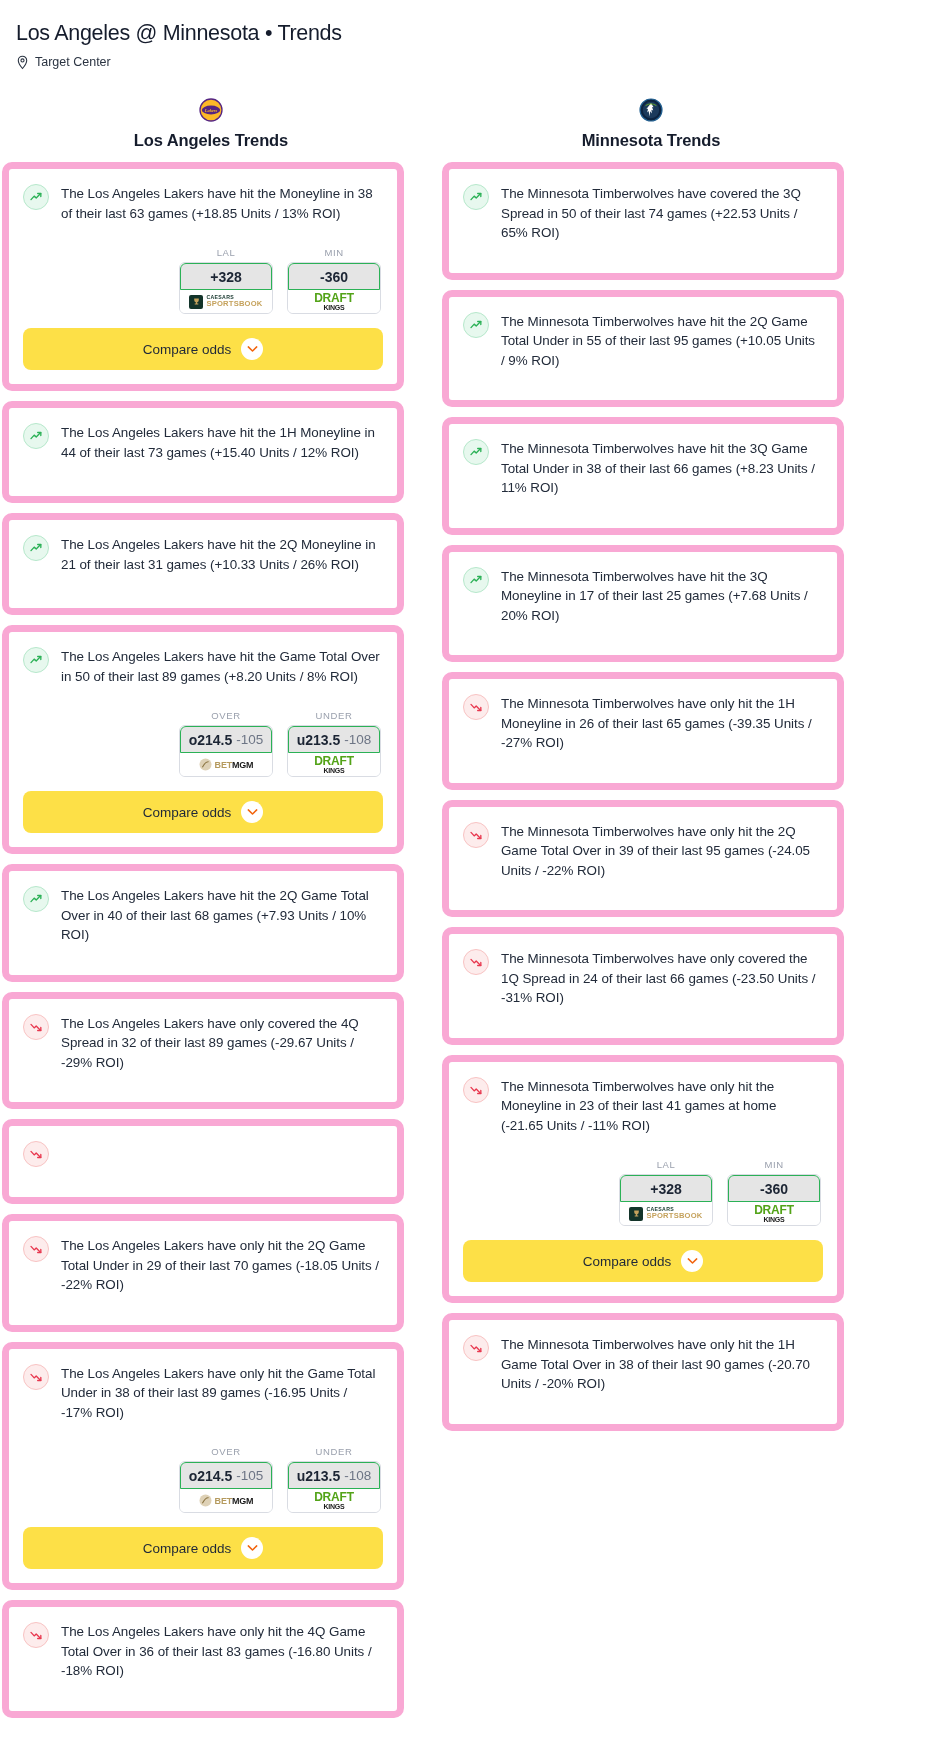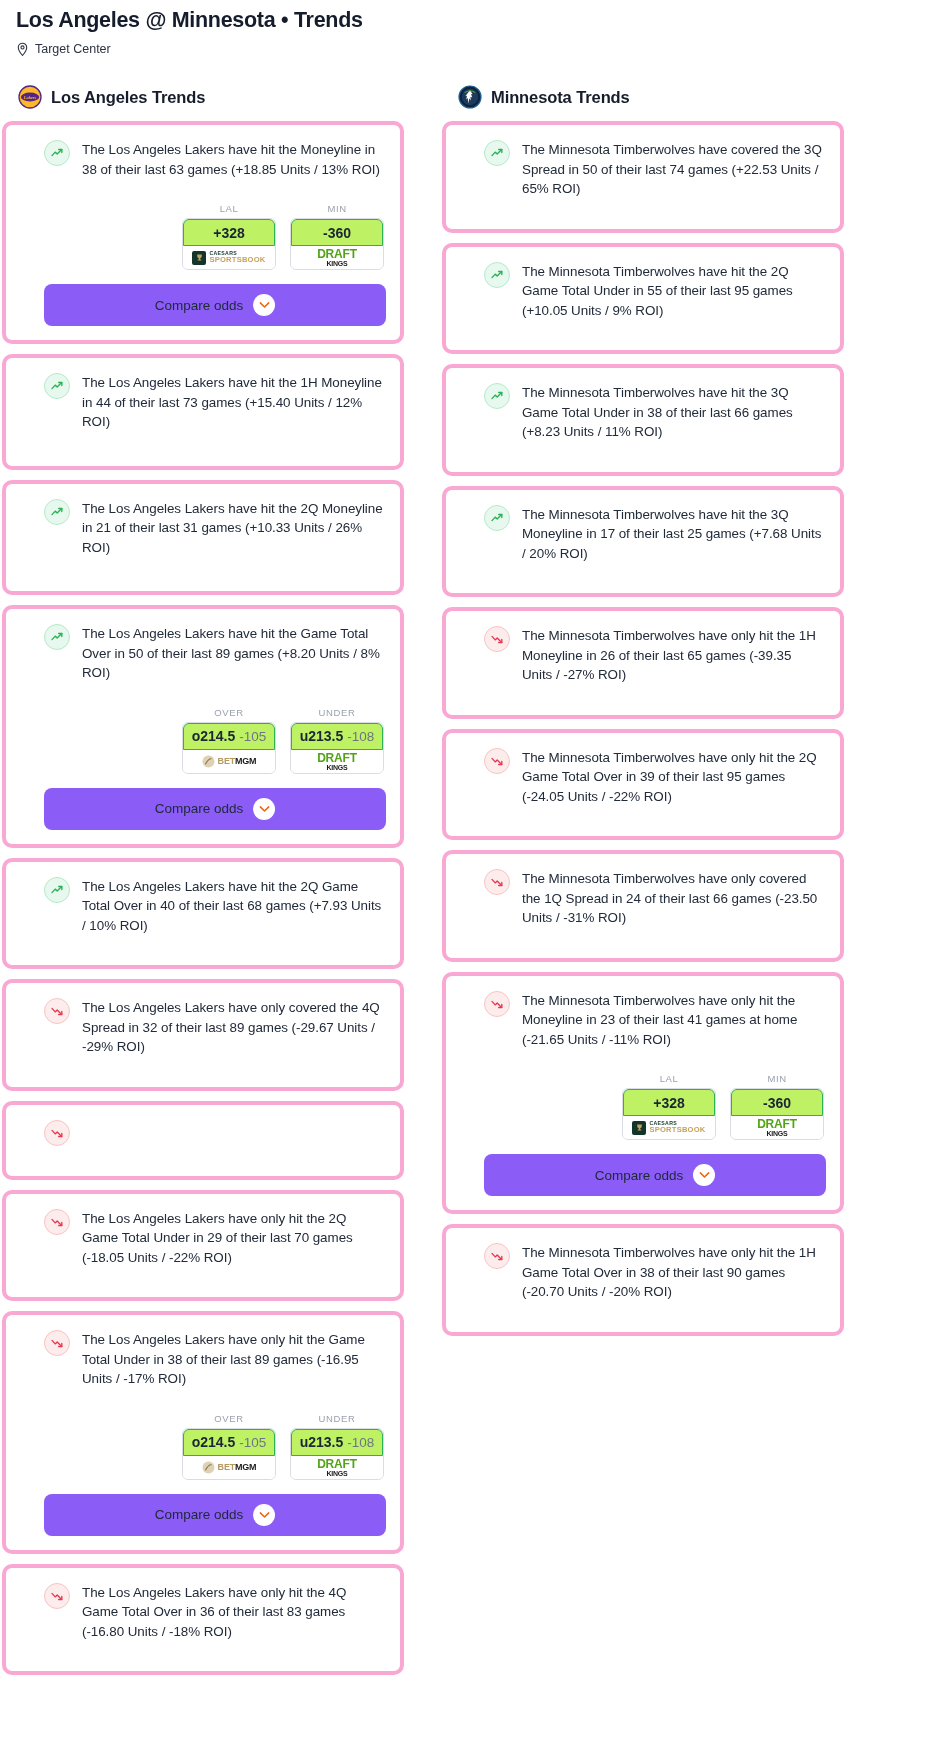--- a/index.html
+++ b/index.html
@@ -9,25 +9,25 @@
     font-family: "Liberation Sans", sans-serif;
     color: #1c2534;
     -webkit-font-smoothing: antialiased;
   }
   body { padding: 0 0 40px 0; }
 
   
   .page-header { padding: 0 0 0 0; }
   .page-title {
     font-size: 21.5px;
-    font-weight: 700;
+    font-weight: 400;
     letter-spacing: -0.3px;
     color: #151c2c;
     padding: 0 16px;
-    margin-top: 3px;
+    margin-top: 16px;
     line-height: 34px;
   }
   .venue-row {
     display: flex;
     align-items: center;
     gap: 6px;
     padding: 4px 16px 0 16px;
   }
   .venue-row .pin { width: 13px; height: 15px; display:block; flex: 0 0 auto;}
   .venue-text {
@@ -45,37 +45,37 @@
   }
   .col { width: 402px; flex: 0 0 402px; }
   .col.left  { margin-left: 2px; }
   .col.right { }
 
   .col-header {
     display: flex;
     align-items: center;
     gap: 9px;
     padding: 0 0 12px 16px;
+    flex-direction: column;
   }
   .col-header-title {
     font-size: 16.5px;
     font-weight: 700;
     color: #151c2c;
     letter-spacing: -0.1px;
   }
   .team-logo { width: 24px; height: 24px; flex: 0 0 auto; display:block; }
 
   
   .card {
     background: #ffffff;
-    border: 4px solid #f9a8d4;
+    border: 7px solid #f9a8d4;
     border-radius: 10px;
     margin-bottom: 10px;
     overflow: hidden;
-    padding-left: 24px;
   }
   .card-body {
     display: flex;
     gap: 12px;
     padding: 14px 16px 14px 14px;
   }
   .trend-icon {
     width: 26px; height: 26px; flex: 0 0 26px;
     border-radius: 50%;
     display: flex; align-items: center; justify-content: center;
@@ -123,21 +123,21 @@
     border-right: 1px solid #2bb156;
     border-radius: 6px 6px 0 0;
     height: 27px;
     display: flex;
     align-items: center;
     justify-content: center;
     gap: 4px;
     font-size: 14px;
     font-weight: 600;
     color: #1c2534;
-    background: #bef264;
+    background: #e5e5e5;
   }
   .odds-value .sub { color: #6d7585; font-weight: 500; font-size: 13.5px; }
   .book-strip {
     height: 23px;
     display: flex;
     align-items: center;
     justify-content: center;
     background: #fff;
   }
   
@@ -152,21 +152,21 @@
   .bk-dk { display:flex; flex-direction: column; align-items:center; line-height:1; }
   .bk-dk .d1 { font-size: 12px; font-weight: 800; color: #53a318; letter-spacing: -0.2px;}
   .bk-dk .d2 { font-size: 7px; font-weight: 800; color: #1b1b1b; letter-spacing: -0.2px;}
   .bk-mgm { display:flex; align-items:center; gap: 3px; }
   .bk-mgm .m-txt { font-size: 9px; font-weight: 700; color: #1b1b1b; letter-spacing: -0.2px;}
   .bk-mgm .m-txt .bet { color: #b59a5e; }
 
   
   .compare-bar {
     margin: 10px 14px 14px 14px;
-    background: #8b5cf6;
+    background: #fde047;
     border-radius: 8px;
     height: 42px;
     display: flex;
     align-items: center;
     justify-content: center;
     gap: 10px;
     cursor: pointer;
   }
   .compare-label {
     font-size: 13.5px;

